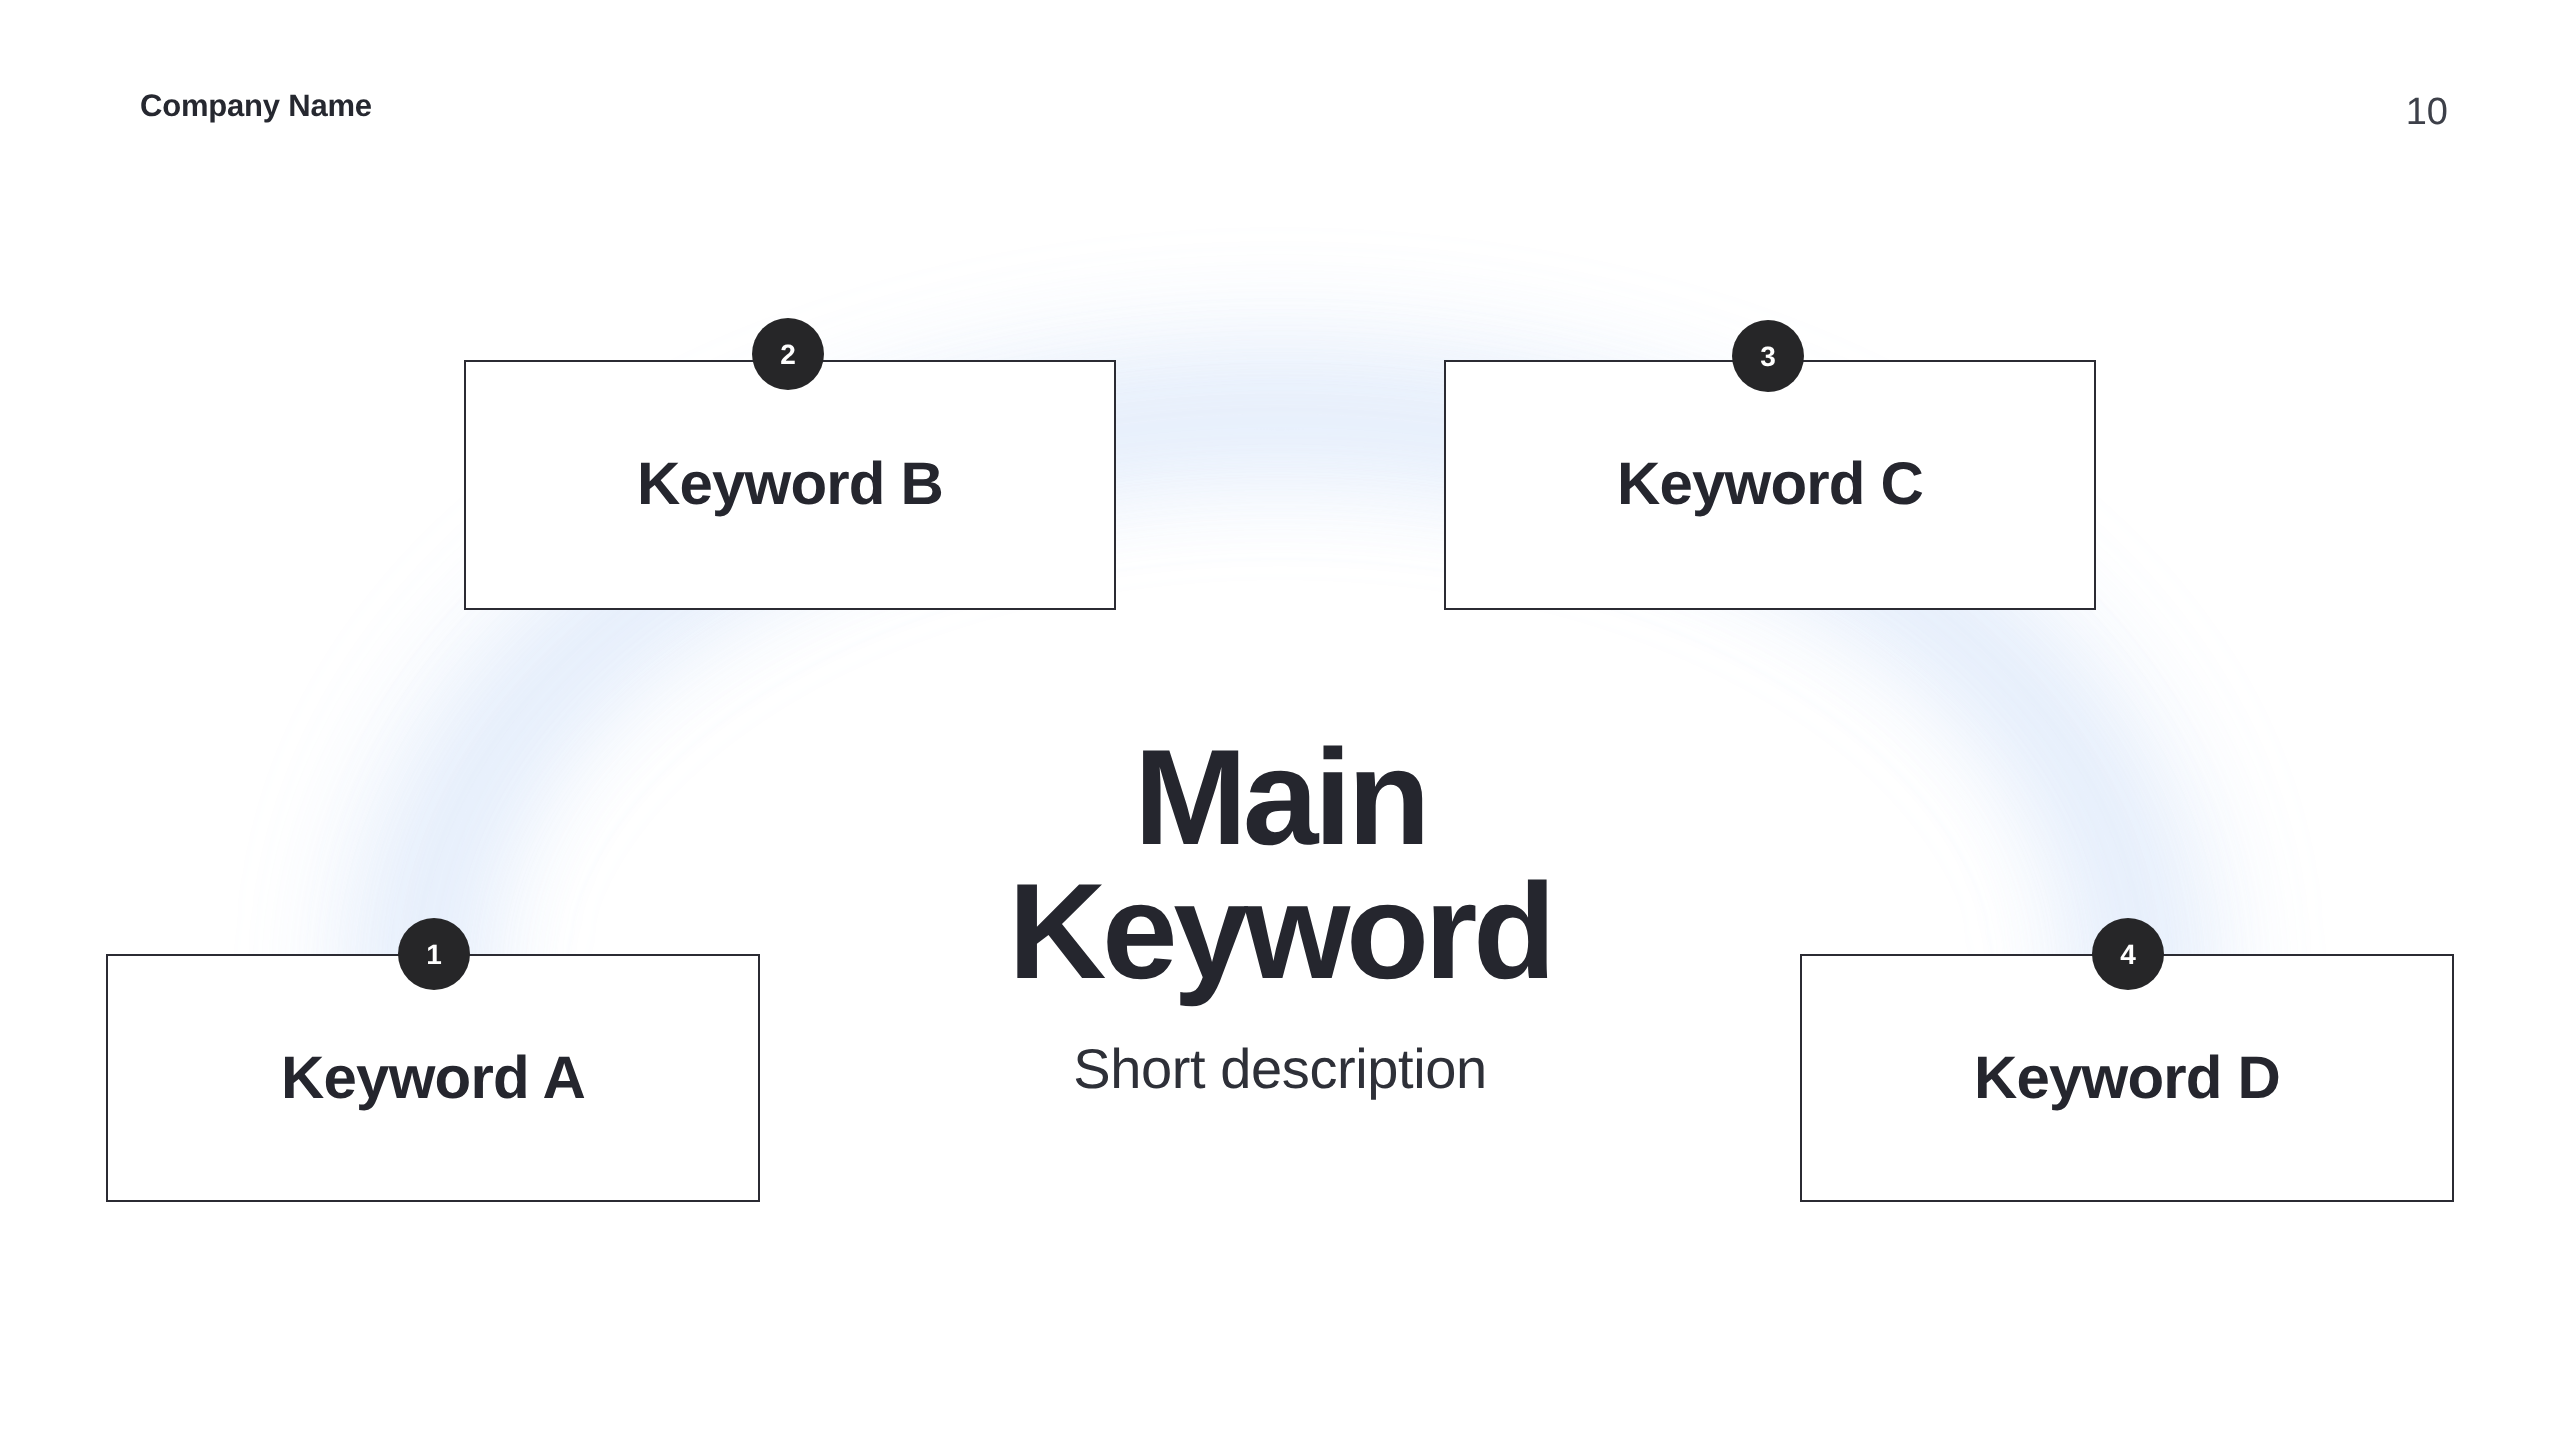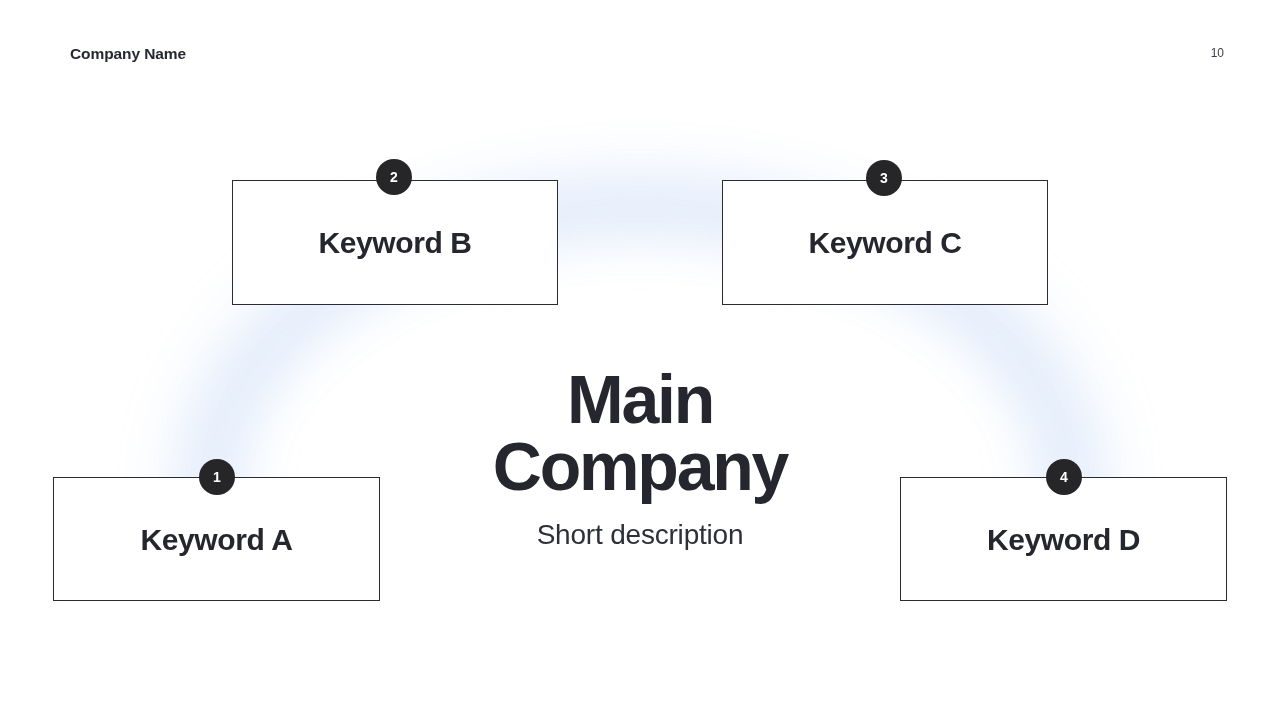--- a/index.html
+++ b/index.html
@@ -26,21 +26,21 @@
     font-size: 15.5px;
     font-weight: bold;
     letter-spacing: -0.1px;
     color: #262830;
     white-space: nowrap;
   }
   #page-number {
     position: absolute;
     right: 56px;
     top: 46px;
-    font-size: 12px;
+    font-size: 19px;
     font-weight: normal;
     color: #3d4049;
     white-space: nowrap;
     margin-left: 44px;
   }
 
   
   #arc-layer {
     position: absolute;
     left: 0;
@@ -177,17 +177,17 @@
     <div class="kw-label">Keyword A</div>
   </div>
 
   <div class="badge" id="badge-1">1</div>
   <div class="badge" id="badge-2">2</div>
   <div class="badge" id="badge-3">3</div>
   <div class="badge" id="badge-4">4</div>
 
   <div id="center-block">
     <div id="main-keyword">Main
-Company</div>
+Keyword</div>
     <div id="short-description">Short description</div>
   </div>
 
 </div>
 
 </body></html>

